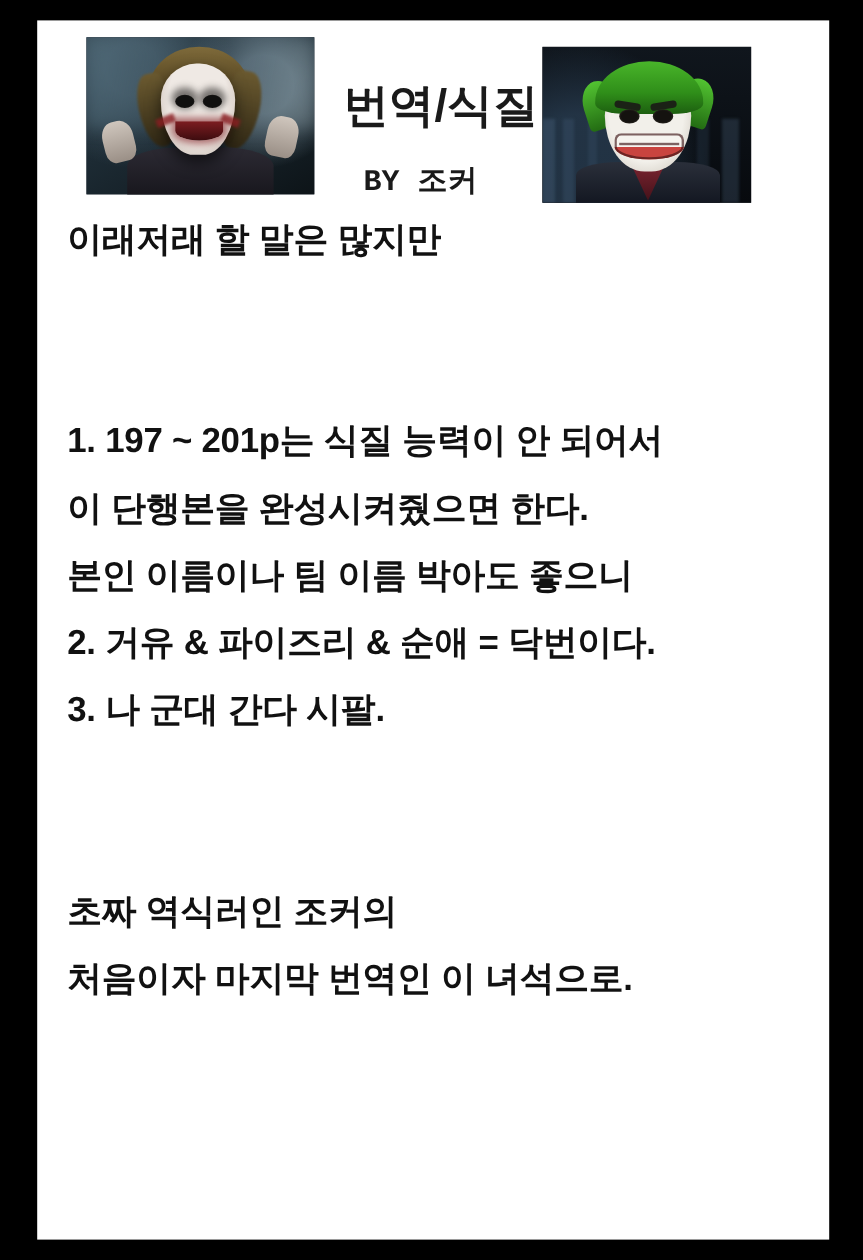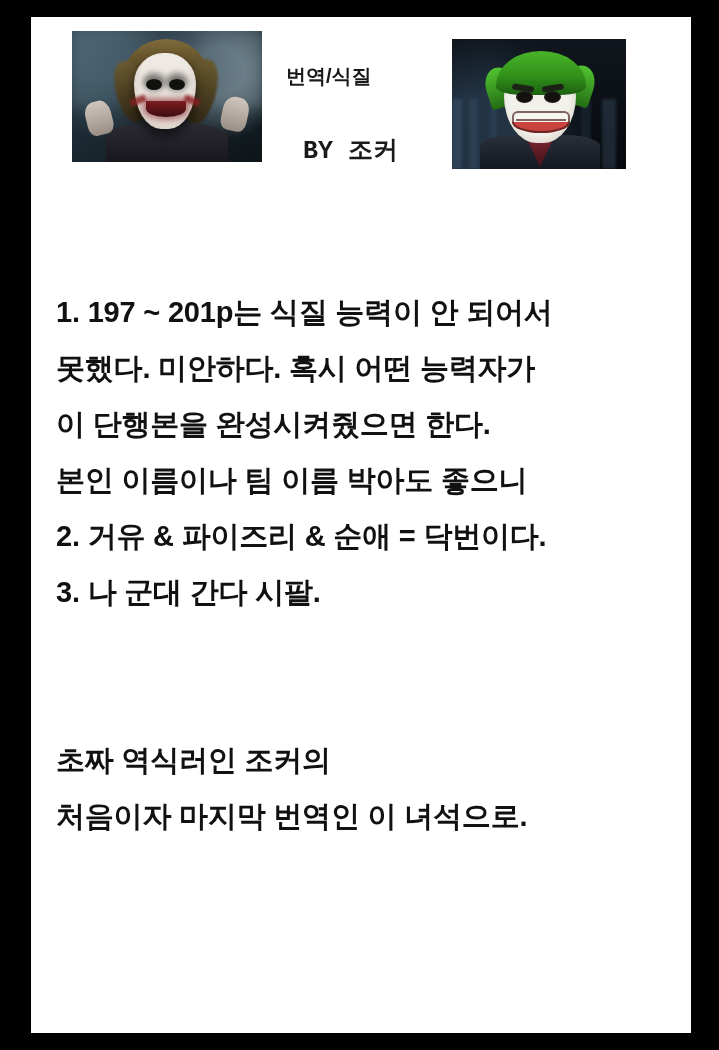--- a/index.html
+++ b/index.html
@@ -243,21 +243,21 @@
     width: 28px; height: 30px;
     background: linear-gradient(180deg, #7b2430, #45121a);
     clip-path: polygon(50% 100%, 0 0, 100% 0);
   }
 
   
   .title-main {
     position: absolute;
     left: 255px;
     top: 46px;
-    font-size: 20px;
+    font-size: 38px;
     font-weight: bold;
     color: #1a1a1a;
     letter-spacing: 0px;
     white-space: nowrap;
   }
   .title-sub {
     position: absolute;
     left: 272px;
     top: 116px;
     font-size: 25px;
@@ -328,24 +328,24 @@
         <div class="brow l"></div>
         <div class="brow r"></div>
         <div class="eye l"></div>
         <div class="eye r"></div>
         <div class="grin"></div>
       </div>
 
     </div>
 
     <div class="body-text">
+      <div class="line">이래저래 할 말은 많지만</div>
       <div class="gap"></div>
       <div class="gap"></div>
       <div class="line">1. 197 ~ 201p는 식질 능력이 안 되어서</div>
-      <div class="line">못했다. 미안하다. 혹시 어떤 능력자가</div>
       <div class="line">이 단행본을 완성시켜줬으면 한다.</div>
       <div class="line">본인 이름이나 팀 이름 박아도 좋으니</div>
       <div class="line">2. 거유 &amp; 파이즈리 &amp; 순애 = 닥번이다.</div>
       <div class="line">3. 나 군대 간다 시팔.</div>
       <div class="gap"></div>
       <div class="gap"></div>
       <div class="line">초짜 역식러인 조커의</div>
       <div class="line">처음이자 마지막 번역인 이 녀석으로.</div>
     </div>
 

